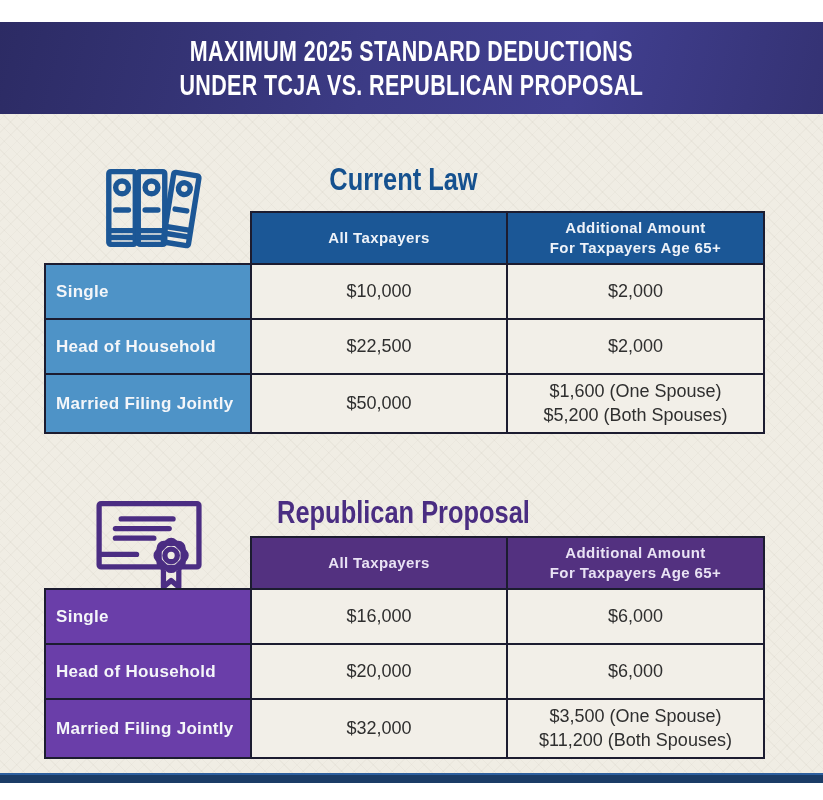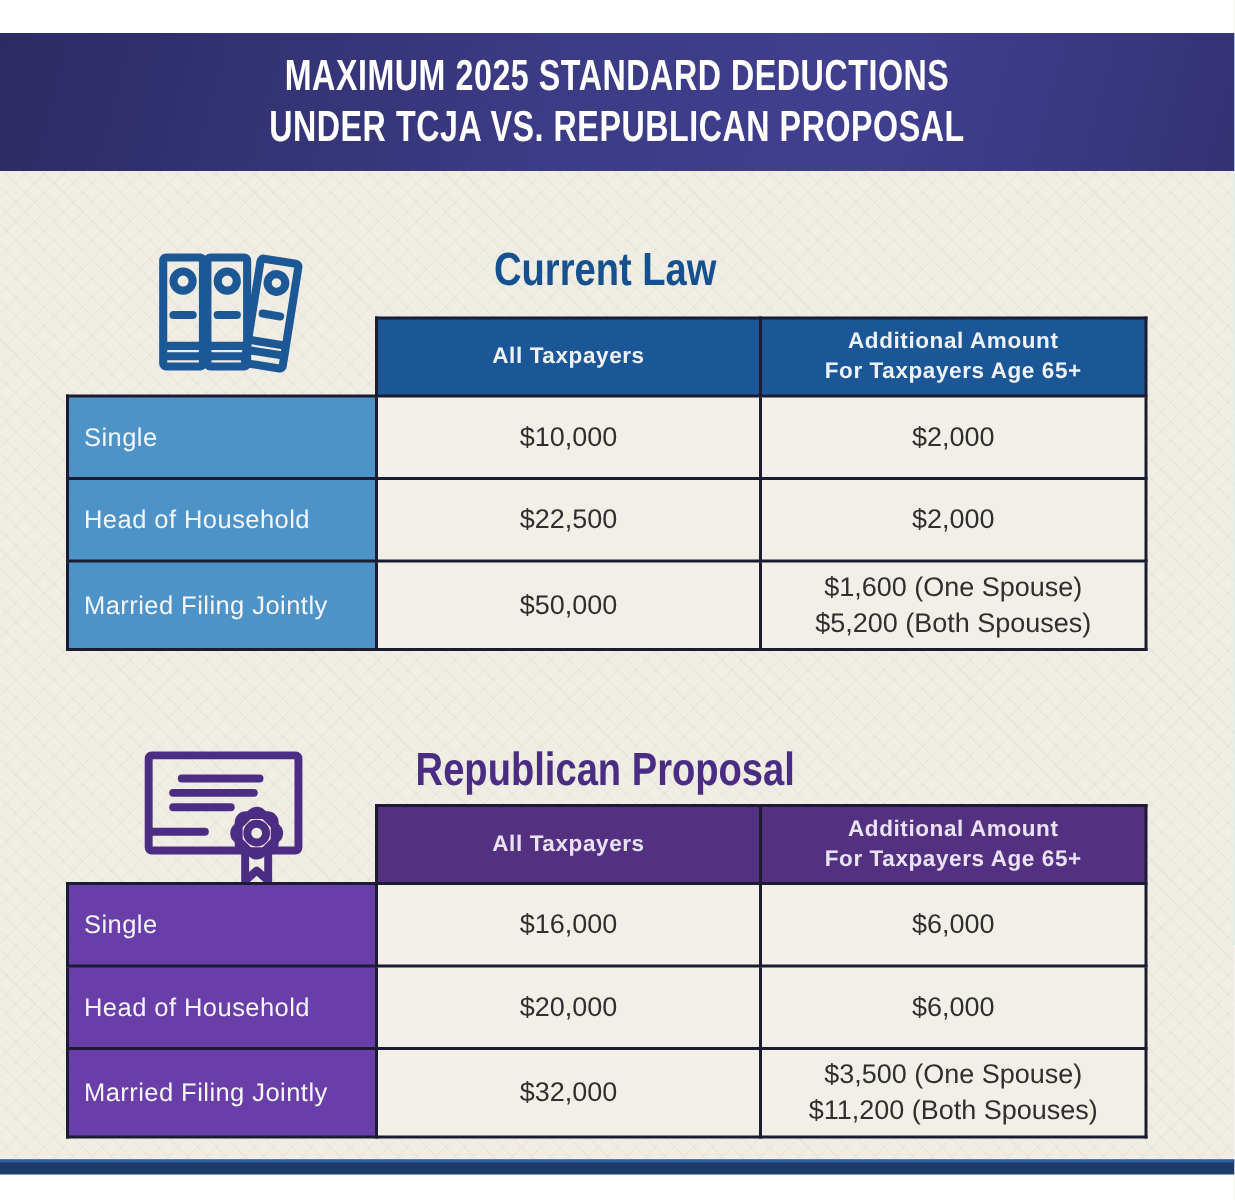--- a/index.html
+++ b/index.html
@@ -51,21 +51,21 @@
   tr.data-row { height:55px; }
   tr.data-row.tall { height:59px; }
 
   th.col-head {
     font-weight:700; font-size:15px; letter-spacing:0.4px; text-align:center; line-height:1.35;
   }
   .blue-table th.col-head   { background:#1b5796; color:#eef2f8; }
   .purple-table th.col-head { background:#533180; color:#e9e2f4; }
 
   th.row-label {
-    font-weight:400; font-size:17px; letter-spacing:0.3px; text-align:left; padding-left:20px; color:#f4f6f9;
+    font-weight:700; font-size:17px; letter-spacing:0.3px; text-align:left; padding-left:20px; color:#f4f6f9;
   }
   .blue-table th.row-label   { background:#4e93c7; }
   .purple-table th.row-label { background:#6a3ea9; }
 
   td.val {
     background:#f2efe8; color:#2f2f2f; font-size:18px; text-align:center; line-height:1.3;
   }
   td.val .line2:empty { display:none; }
   td.val .line1, td.val .line2 { display:block; }
 

